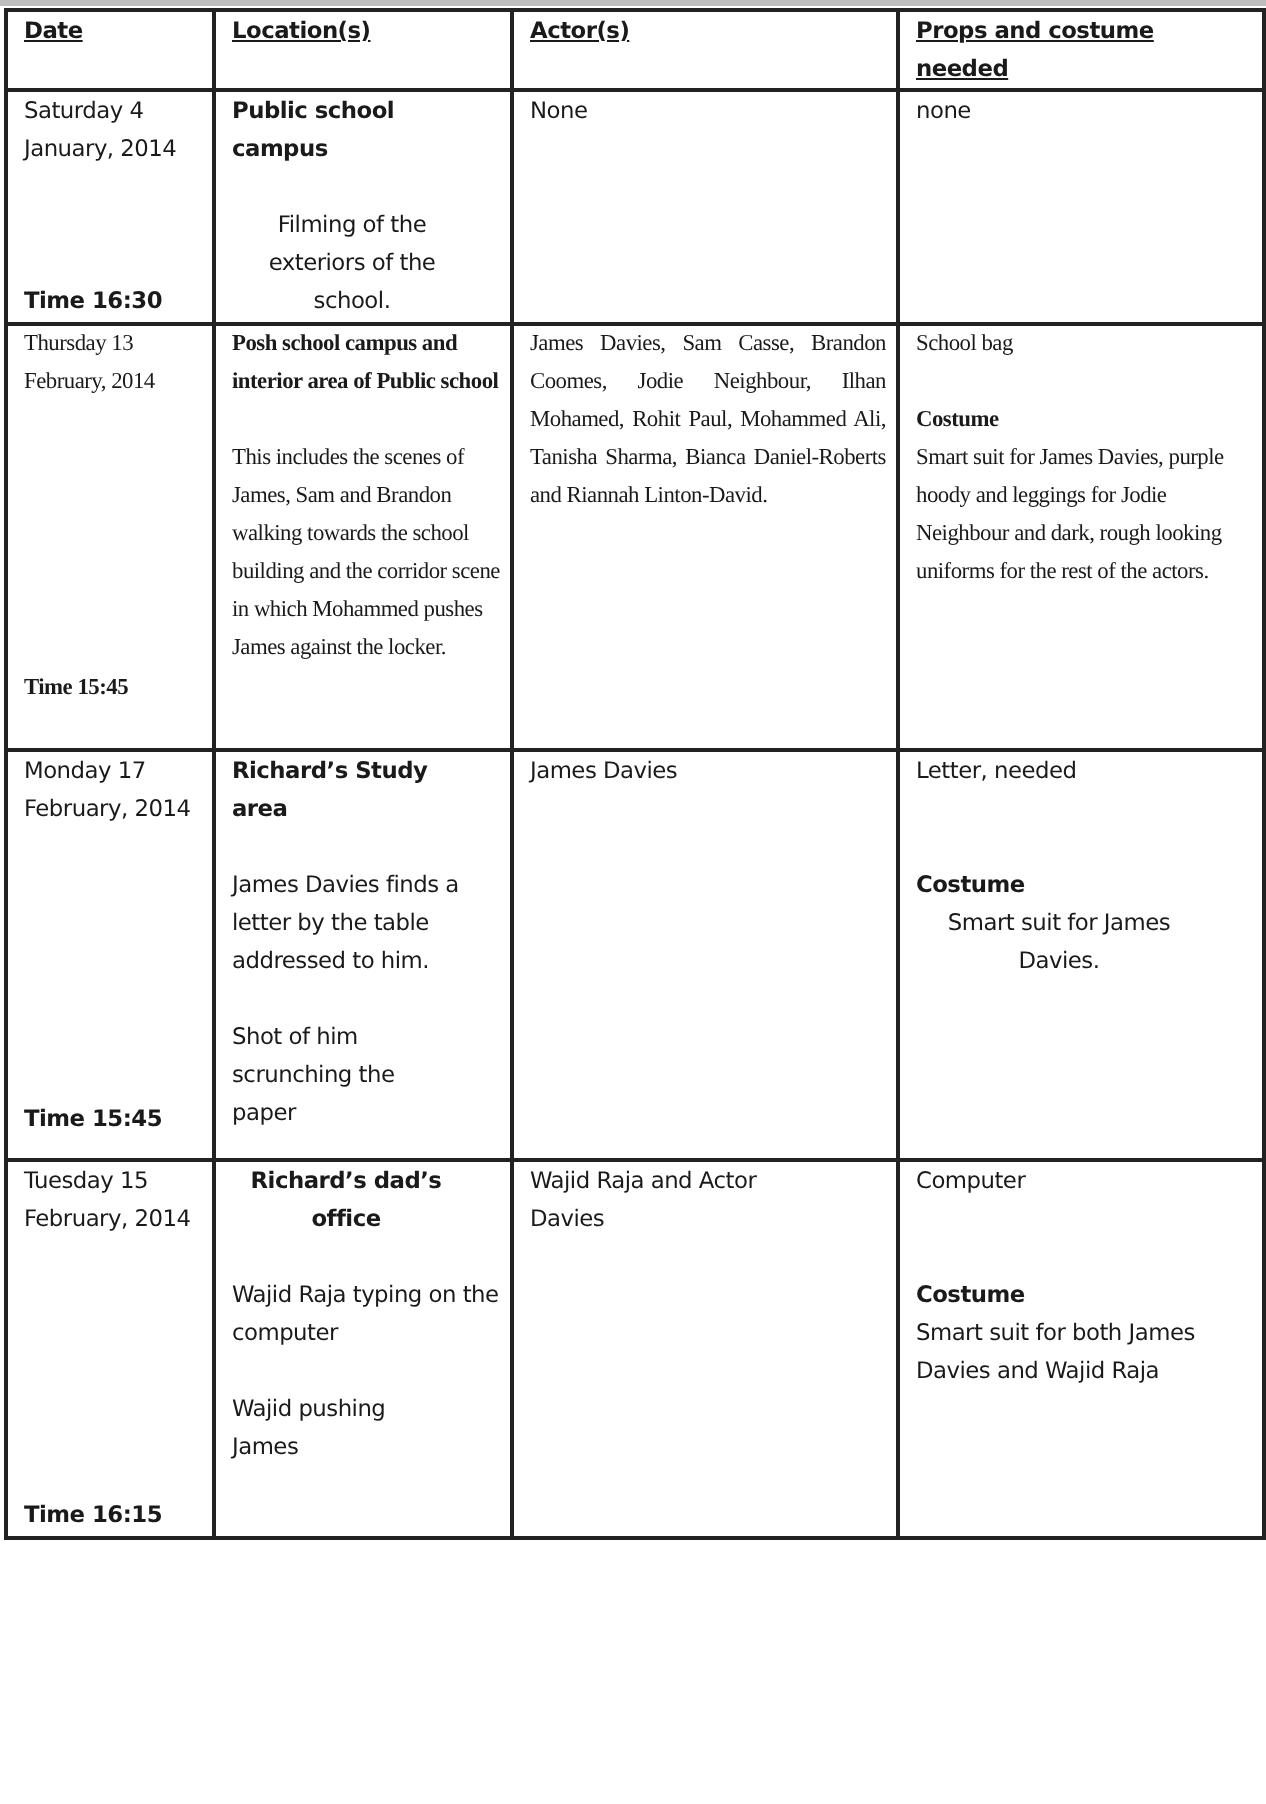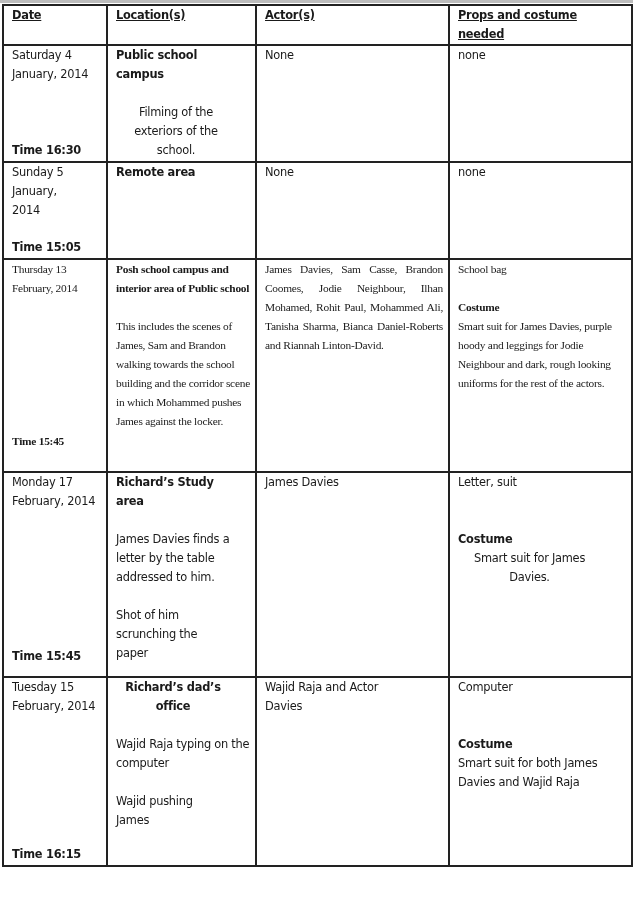--- a/index.html
+++ b/index.html
@@ -102,35 +102,20 @@
         <span class="para" style="padding-right:14px;text-align:center;">Filming of the exteriors of the school.</span>
       </td>
       <td>
         <span class="para">None</span>
       </td>
       <td>
         <span class="para">none</span>
       </td>
     </tr>
 
-    <tr class="r-2">
-      <td class="date-td">
-        <span class="para" style="padding-right:28px;">Sunday 5 January, 2014</span>
-        <span class="time-line">Time 15:05</span>
-      </td>
-      <td>
-        <span class="para bold">Remote area</span>
-      </td>
-      <td>
-        <span class="para">None</span>
-      </td>
-      <td>
-        <span class="para">none</span>
-      </td>
-    </tr>
 
     <tr class="r-3">
       <td class="date-td">
         <span class="para">Thursday 13 February, 2014</span>
         <span class="time-line" style="bottom:20px;">Time 15:45</span>
       </td>
       <td>
         <span class="para bold">Posh school campus and interior area of Public school</span>
         <div class="gap"></div>
         <span class="para">This includes the scenes of James, Sam and Brandon walking towards the school building and the corridor scene in which Mohammed pushes James against the locker.</span>
@@ -155,21 +140,21 @@
         <span class="para bold" style="padding-right:10px;">Richard’s Study area</span>
         <div class="gap"></div>
         <span class="para">James Davies finds a letter by the table addressed to him.</span>
         <div class="gap"></div>
         <span class="para" style="padding-right:30px;">Shot of him scrunching the paper</span>
       </td>
       <td>
         <span class="para">James Davies</span>
       </td>
       <td>
-        <span class="para">Letter, suit</span>
+        <span class="para">Letter, needed</span>
         <div class="gap2"></div>
         <span class="para bold">Costume</span>
         <span class="para" style="padding-right:25px;text-align:center;">Smart suit for James Davies.</span>
       </td>
     </tr>
 
     <tr class="r-5">
       <td class="date-td">
         <span class="para">Tuesday 15 February, 2014</span>
         <span class="time-line">Time 16:15</span>

